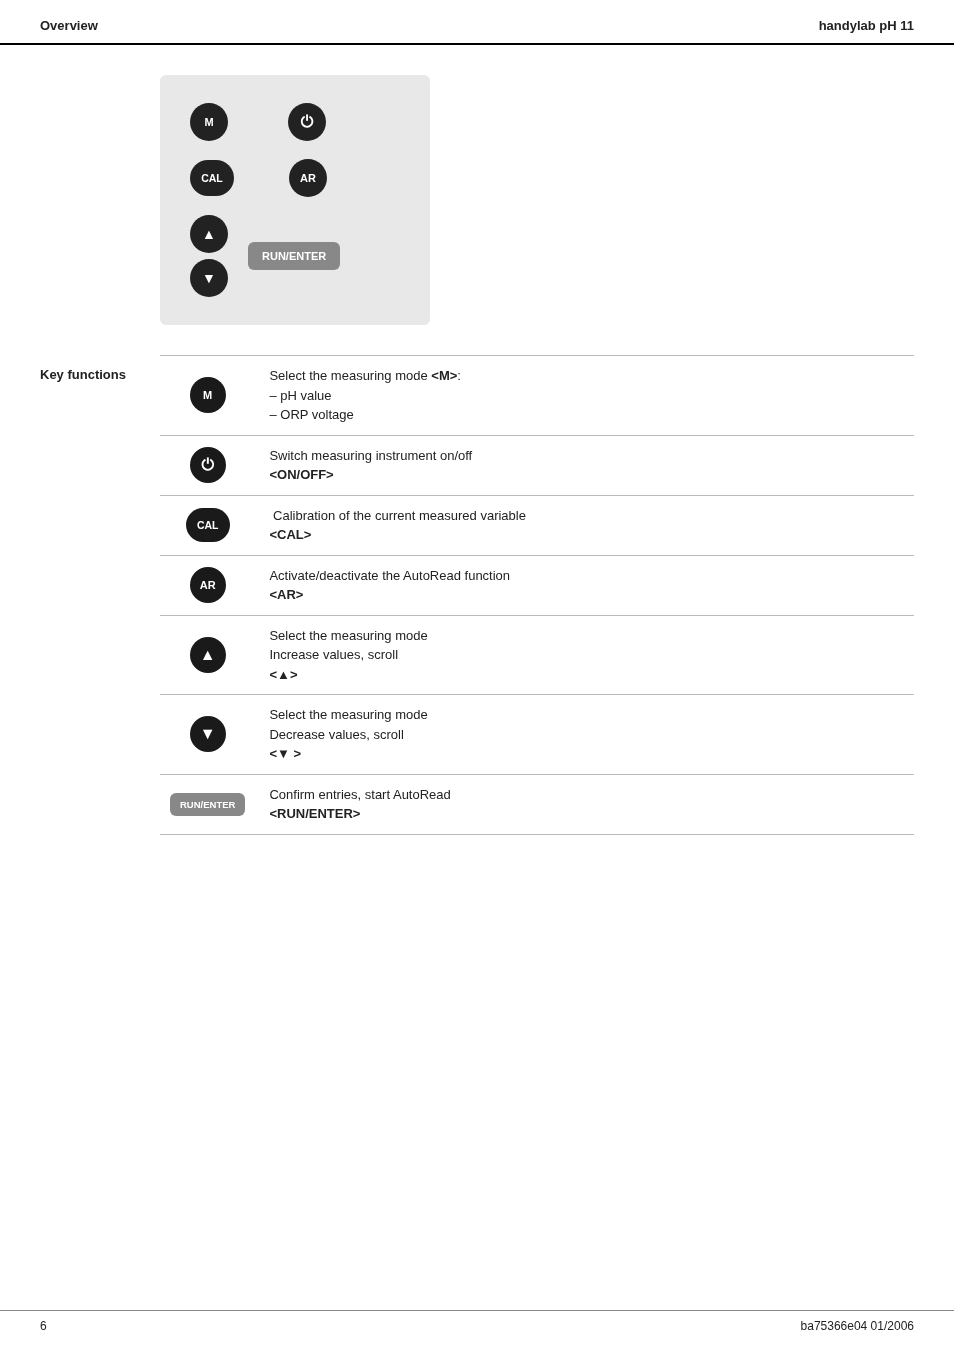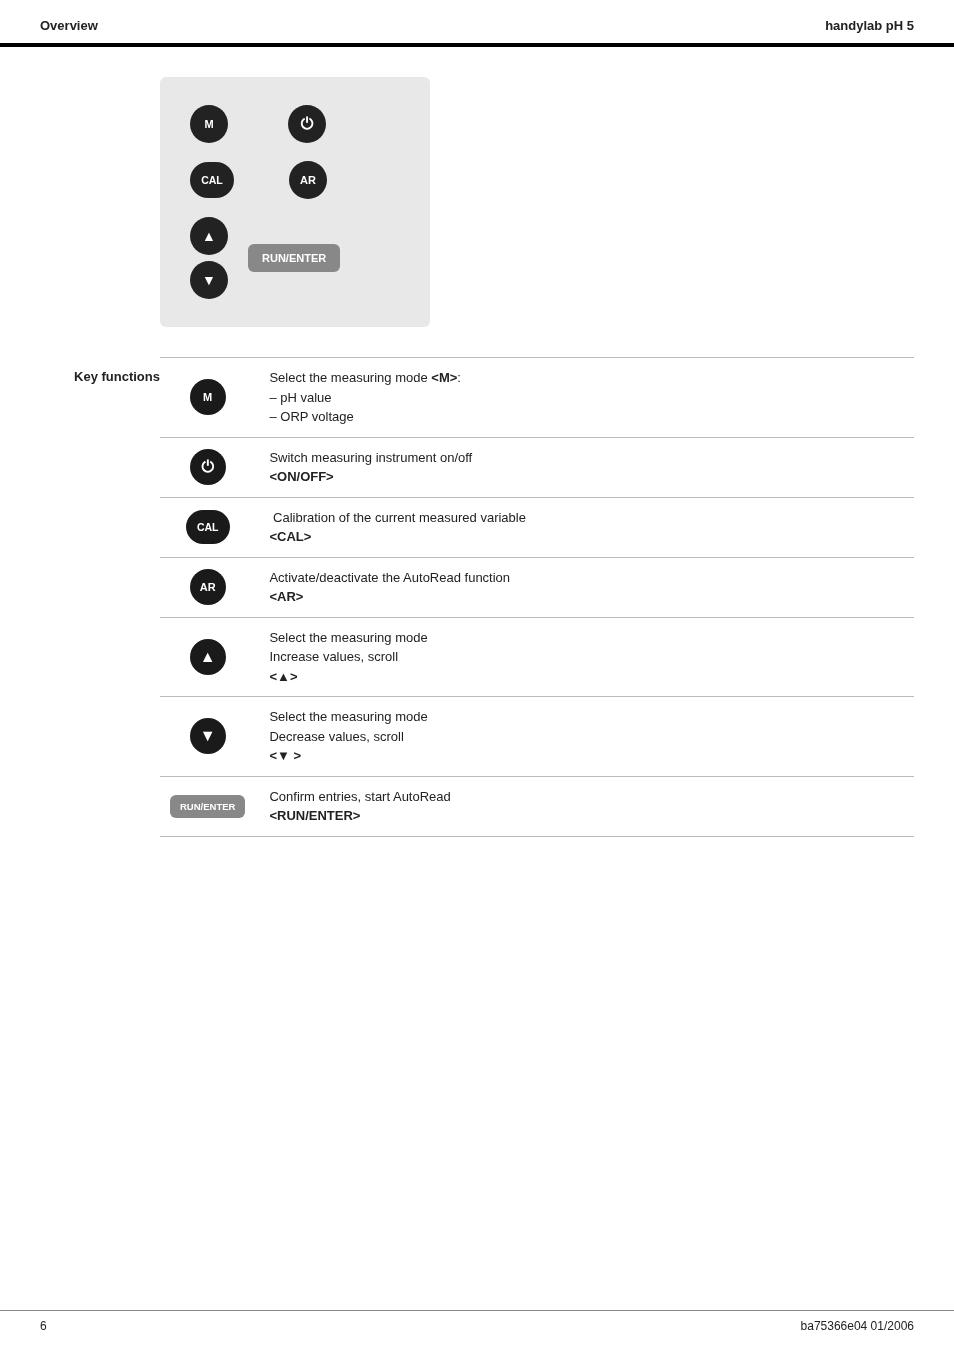--- a/index.html
+++ b/index.html
@@ -12,21 +12,21 @@
       color: #222;
       position: relative;
     }
 
     
     .page-header {
       display: flex;
       justify-content: space-between;
       align-items: center;
       padding: 18px 40px 10px 40px;
-      border-bottom: 4px solid #000000;
+      border-bottom: 2px solid #000000;
       margin-bottom: 0;
     }
     .header-left {
       font-weight: bold;
       font-size: 13px;
     }
     .header-right {
       font-weight: bold;
       font-size: 13px;
     }
@@ -110,21 +110,20 @@
     .key-functions {
       margin-top: 10px;
       display: flex;
       gap: 0;
     }
     .kf-label {
       font-weight: bold;
       font-size: 13px;
       min-width: 120px;
       padding-top: 12px;
-      text-align: right;
     }
     .kf-table {
       flex: 1;
       border-collapse: collapse;
     }
     .kf-table tr {
       border-top: 1px solid #bbb;
     }
     .kf-table tr:last-child {
       border-bottom: 1px solid #bbb;
@@ -183,21 +182,21 @@
       border-top: 1px solid #888;
       padding-top: 8px;
       font-size: 12px;
     }
   </style>
 </head>
 <body>
 
 <div class="page-header">
   <span class="header-left">Overview</span>
-  <span class="header-right">handylab pH 5</span>
+  <span class="header-right">handylab pH 11</span>
 </div>
 
 <div class="content">
 
 
   <div class="keypad-diagram">
 
     <div class="keypad-row">
       <div class="key-circle dark sm">M</div>
       <div class="key-circle dark sm" style="font-size:16px;">⏻</div>

